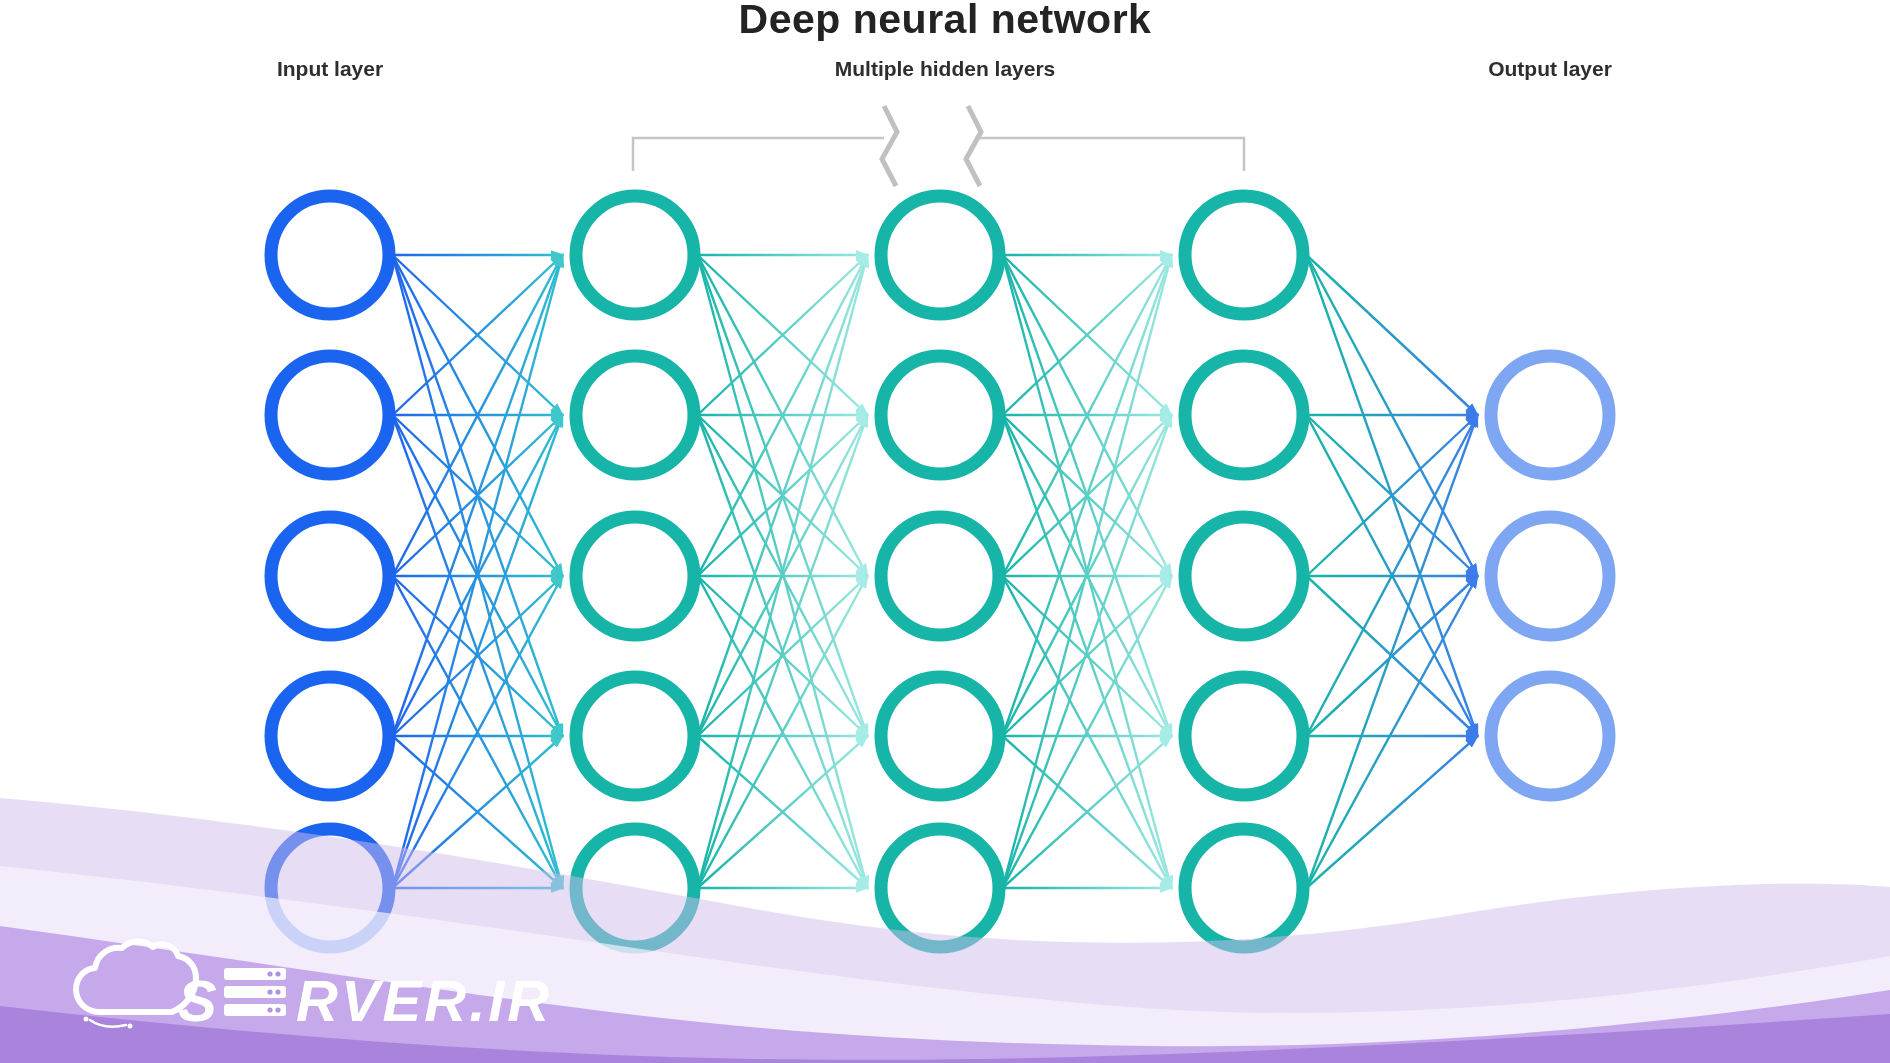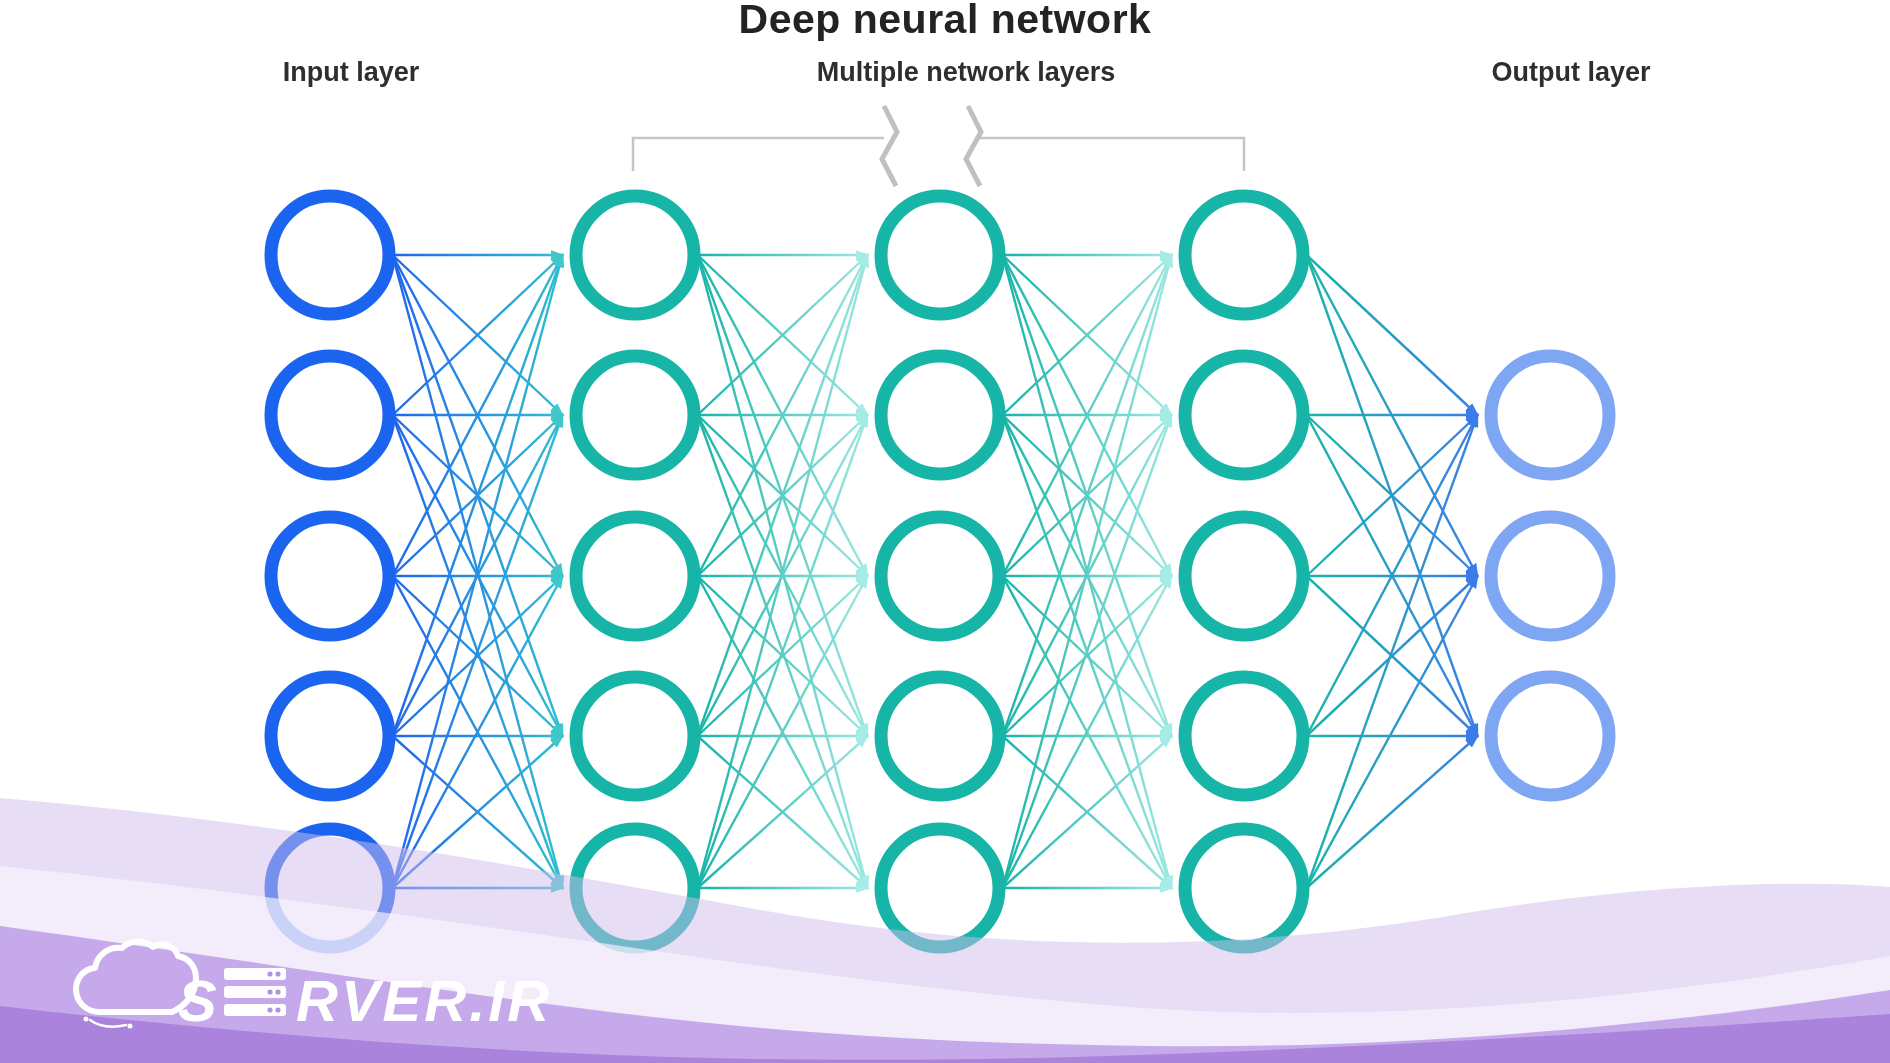--- a/index.html
+++ b/index.html
@@ -7,21 +7,21 @@
     position:relative;width:1890px;height:1063px;overflow:hidden;
     background:#ffffff;font-family:"Liberation Sans",sans-serif;
   }
   #net-svg{position:absolute;left:0;top:0;}
   .title{
     position:absolute;left:945px;top:-4px;transform:translateX(-50%);
     font-size:41px;font-weight:800;color:#232323;letter-spacing:0.5px;white-space:nowrap;
   }
   .layer-label{
     position:absolute;top:57px;transform:translateX(-50%);
-    font-size:27px;font-weight:700;color:#2e2e2e;white-space:nowrap;margin-left:21px;
+    font-size:21px;font-weight:700;color:#2e2e2e;white-space:nowrap;
   }
   .label-input{left:330px;}
   .label-hidden{left:945px;}
   .label-output{left:1550px;text-align:center;}
   .logo-text{
     font-family:"Liberation Sans",sans-serif;
     font-weight:bold;font-style:italic;fill:#ffffff;
   }
 </style>
 </head>
@@ -213,15 +213,15 @@
         <circle cx="198" cy="62" r="2.6" fill="#b293e0"></circle>
         <circle cx="206" cy="62" r="2.6" fill="#b293e0"></circle>
       </g>
 
       <text class="logo-text" x="224" y="73" font-size="58" letter-spacing="3">RVER.IR</text>
     </g>
   </svg>
 
   <div class="title">Deep neural network</div>
   <div class="layer-label label-input">Input layer</div>
-  <div class="layer-label label-hidden">Multiple network layers</div>
+  <div class="layer-label label-hidden">Multiple hidden layers</div>
   <div class="layer-label label-output">Output layer</div>
 </div>
 
 </body></html>

